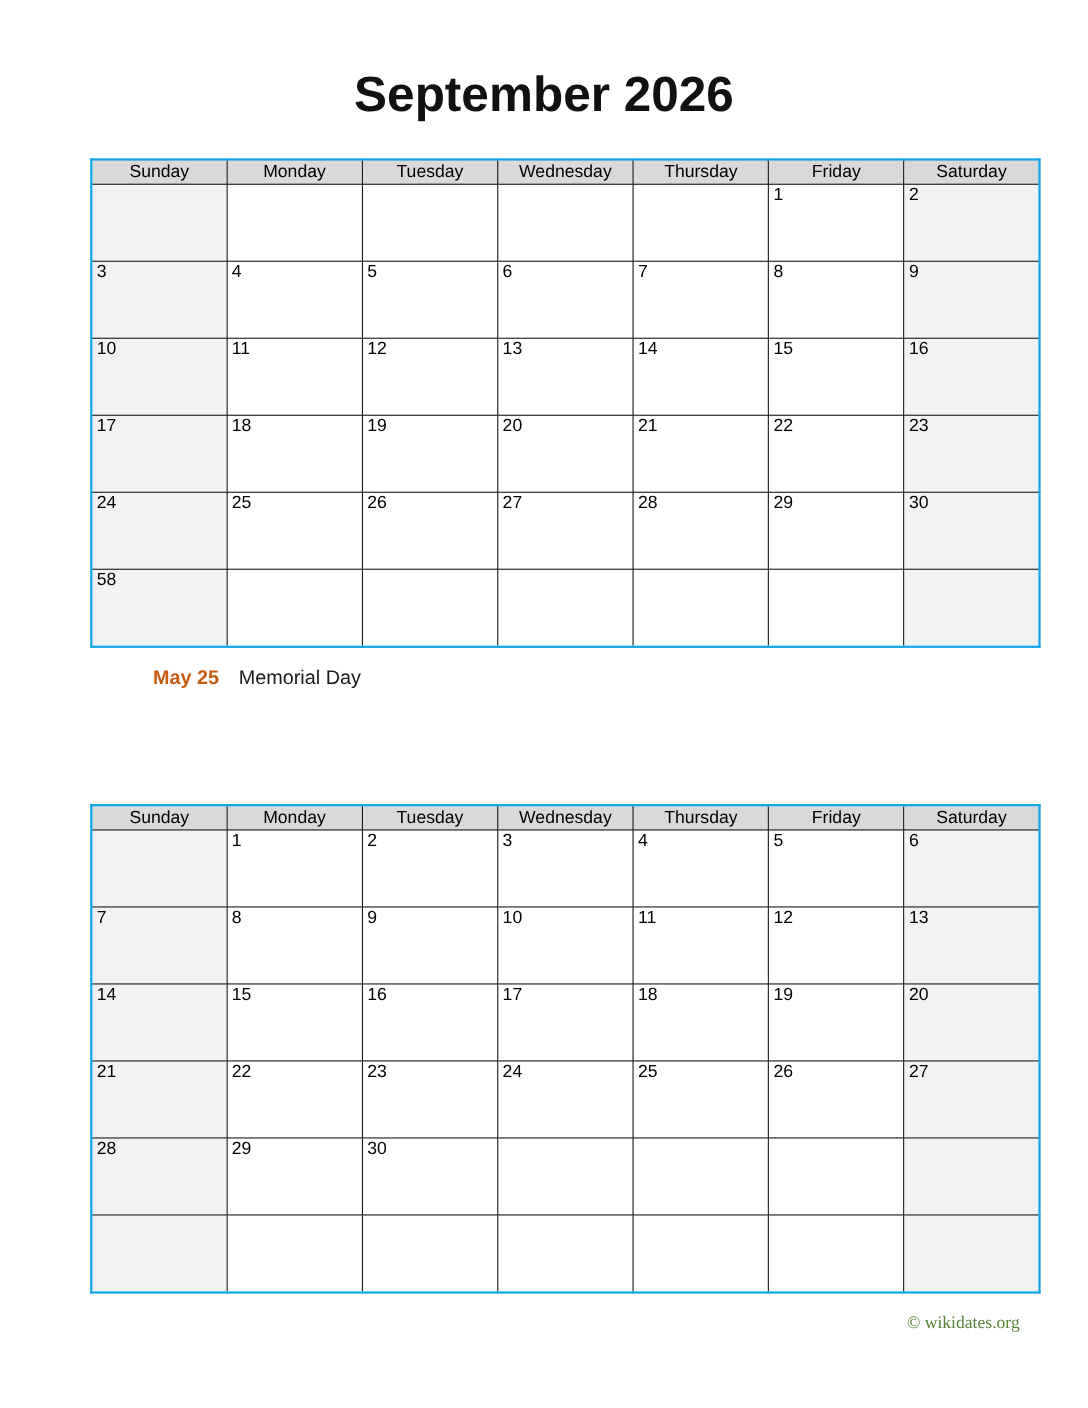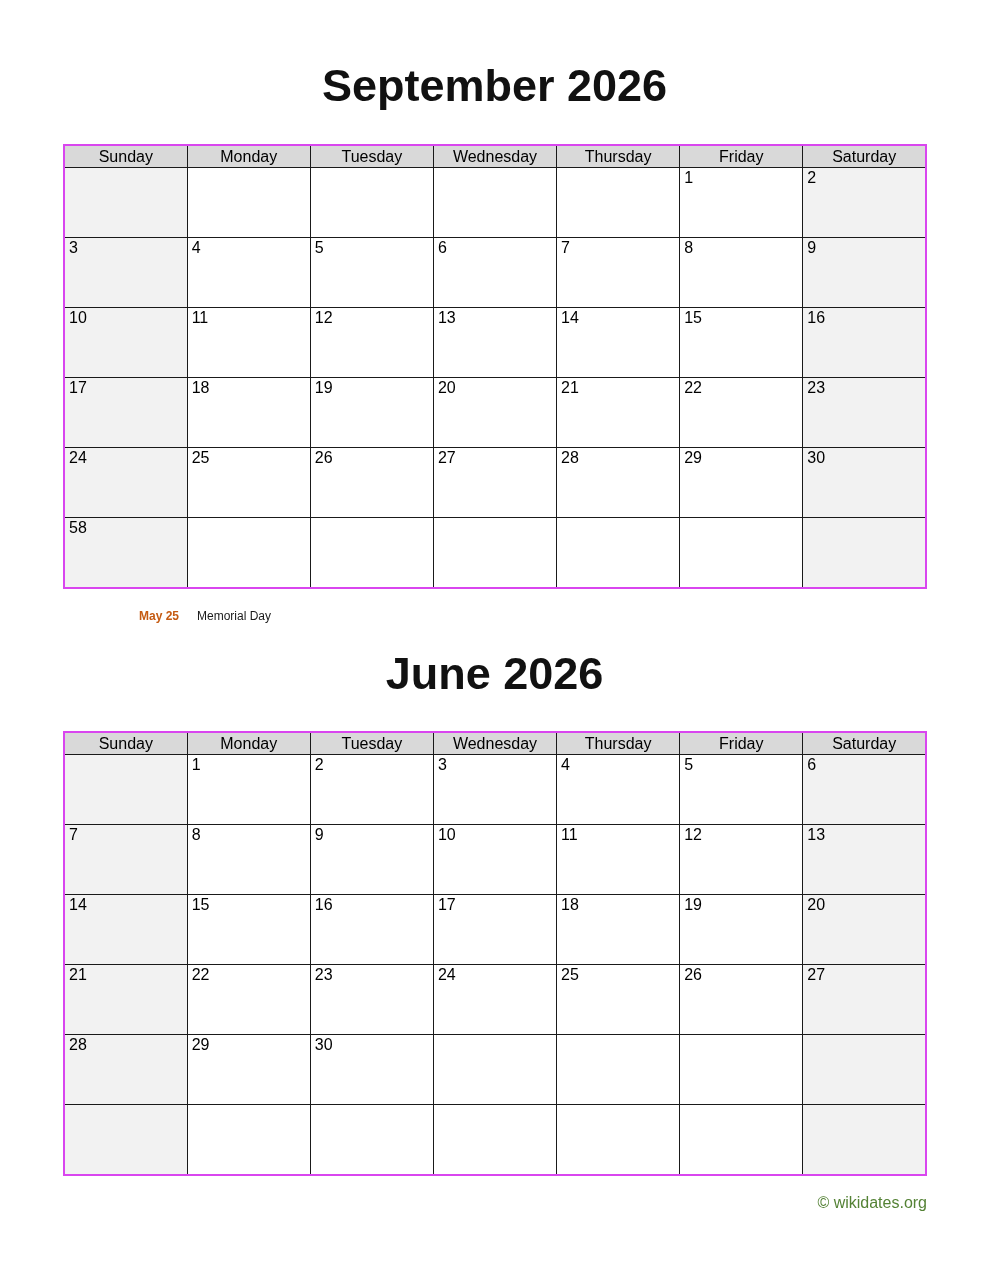--- a/index.html
+++ b/index.html
@@ -34,21 +34,21 @@
     border-collapse: collapse;
     table-layout: fixed;
     background: #ffffff;
   }
   table.calendar.may { top: 144px; }
   table.calendar.june { top: 731px; }
 
   table.calendar th, table.calendar td {
     border: 1.5px solid #1a1a1a;
   }
-  table.calendar { border: 2px solid #d946ef; }
+  table.calendar { border: 2px solid #0ea5e9; margin-left: 19px; }
   table.calendar th {
     height: 19px;
     background: #d9d9d9;
     font-size: 16px;
     font-weight: 400;
     text-align: center;
     vertical-align: middle;
     padding: 1px 0;
   }
   table.calendar td {
@@ -58,40 +58,41 @@
     text-align: left;
     padding: 1px 0 0 4px;
     background: #ffffff;
   }
   table.calendar td.weekend { background: #f2f2f2; }
 
   .holiday-note {
     position: absolute;
     top: 606px;
     left: 139px;
-    font-size: 12px;
+    font-size: 18px;
     line-height: 20px;
   }
   .holiday-note .holiday-date {
     font-weight: 700;
     color: #c55a11;
     margin-right: 18px;
   }
   .holiday-note .holiday-label {
     color: #1a1a1a;
   }
 
   .footer {
     position: absolute;
     top: 1194px;
     right: 62px;
     font-size: 16px;
     color: #548235;
     text-decoration: none;
     cursor: pointer;
+    font-family: Liberation Serif, serif;
   }
 </style>
 </head>
 <body>
 
 <div class="page">
 
   <h1 class="month-title may">September 2026</h1>
 
   <table class="calendar may">
@@ -161,21 +162,20 @@
           <td></td>
           <td class="weekend"></td>
         </tr>
       </tbody>
   </table>
 
   <div class="holiday-note">
     <span class="holiday-date">May 25</span><span class="holiday-label">Memorial Day</span>
   </div>
 
-  <h1 class="month-title june">June 2026</h1>
 
   <table class="calendar june">
     <thead>
         <tr>
           <th>Sunday</th>
           <th>Monday</th>
           <th>Tuesday</th>
           <th>Wednesday</th>
           <th>Thursday</th>
           <th>Friday</th>

